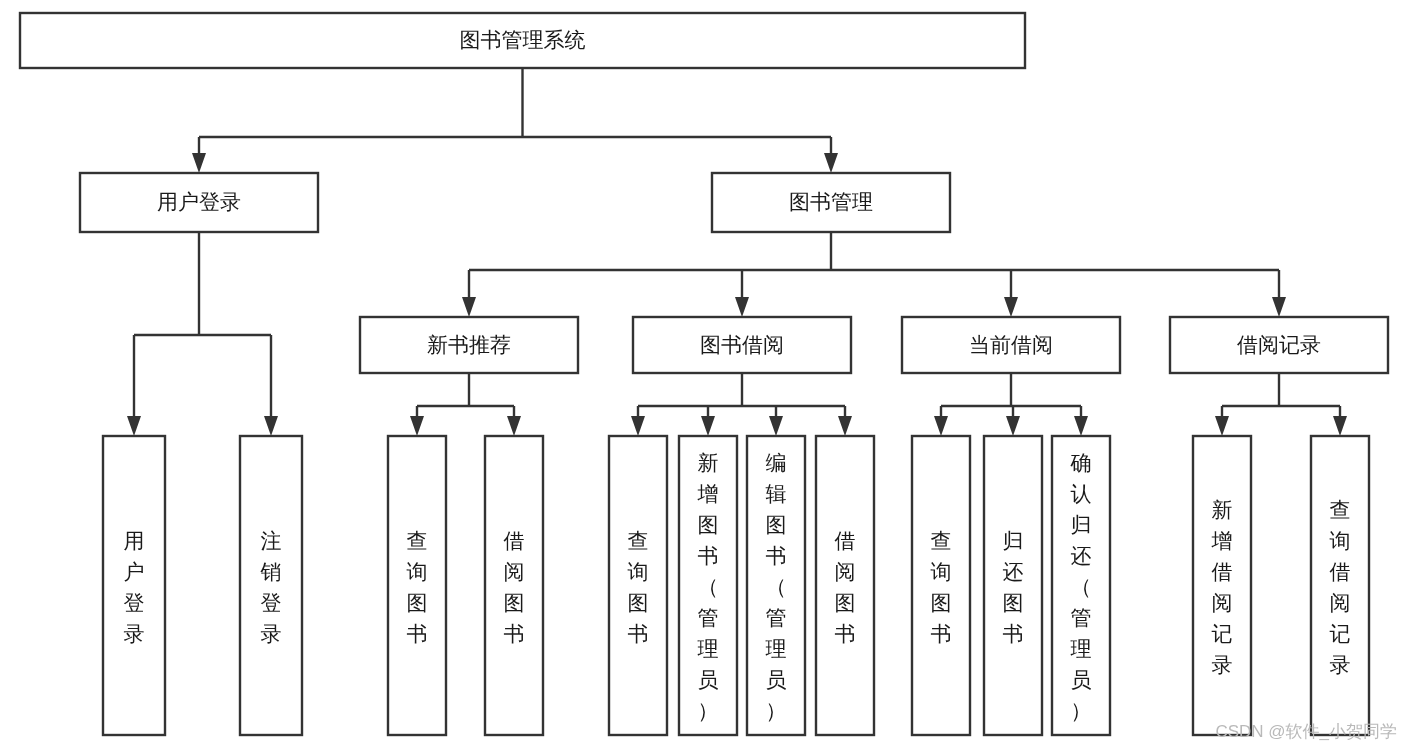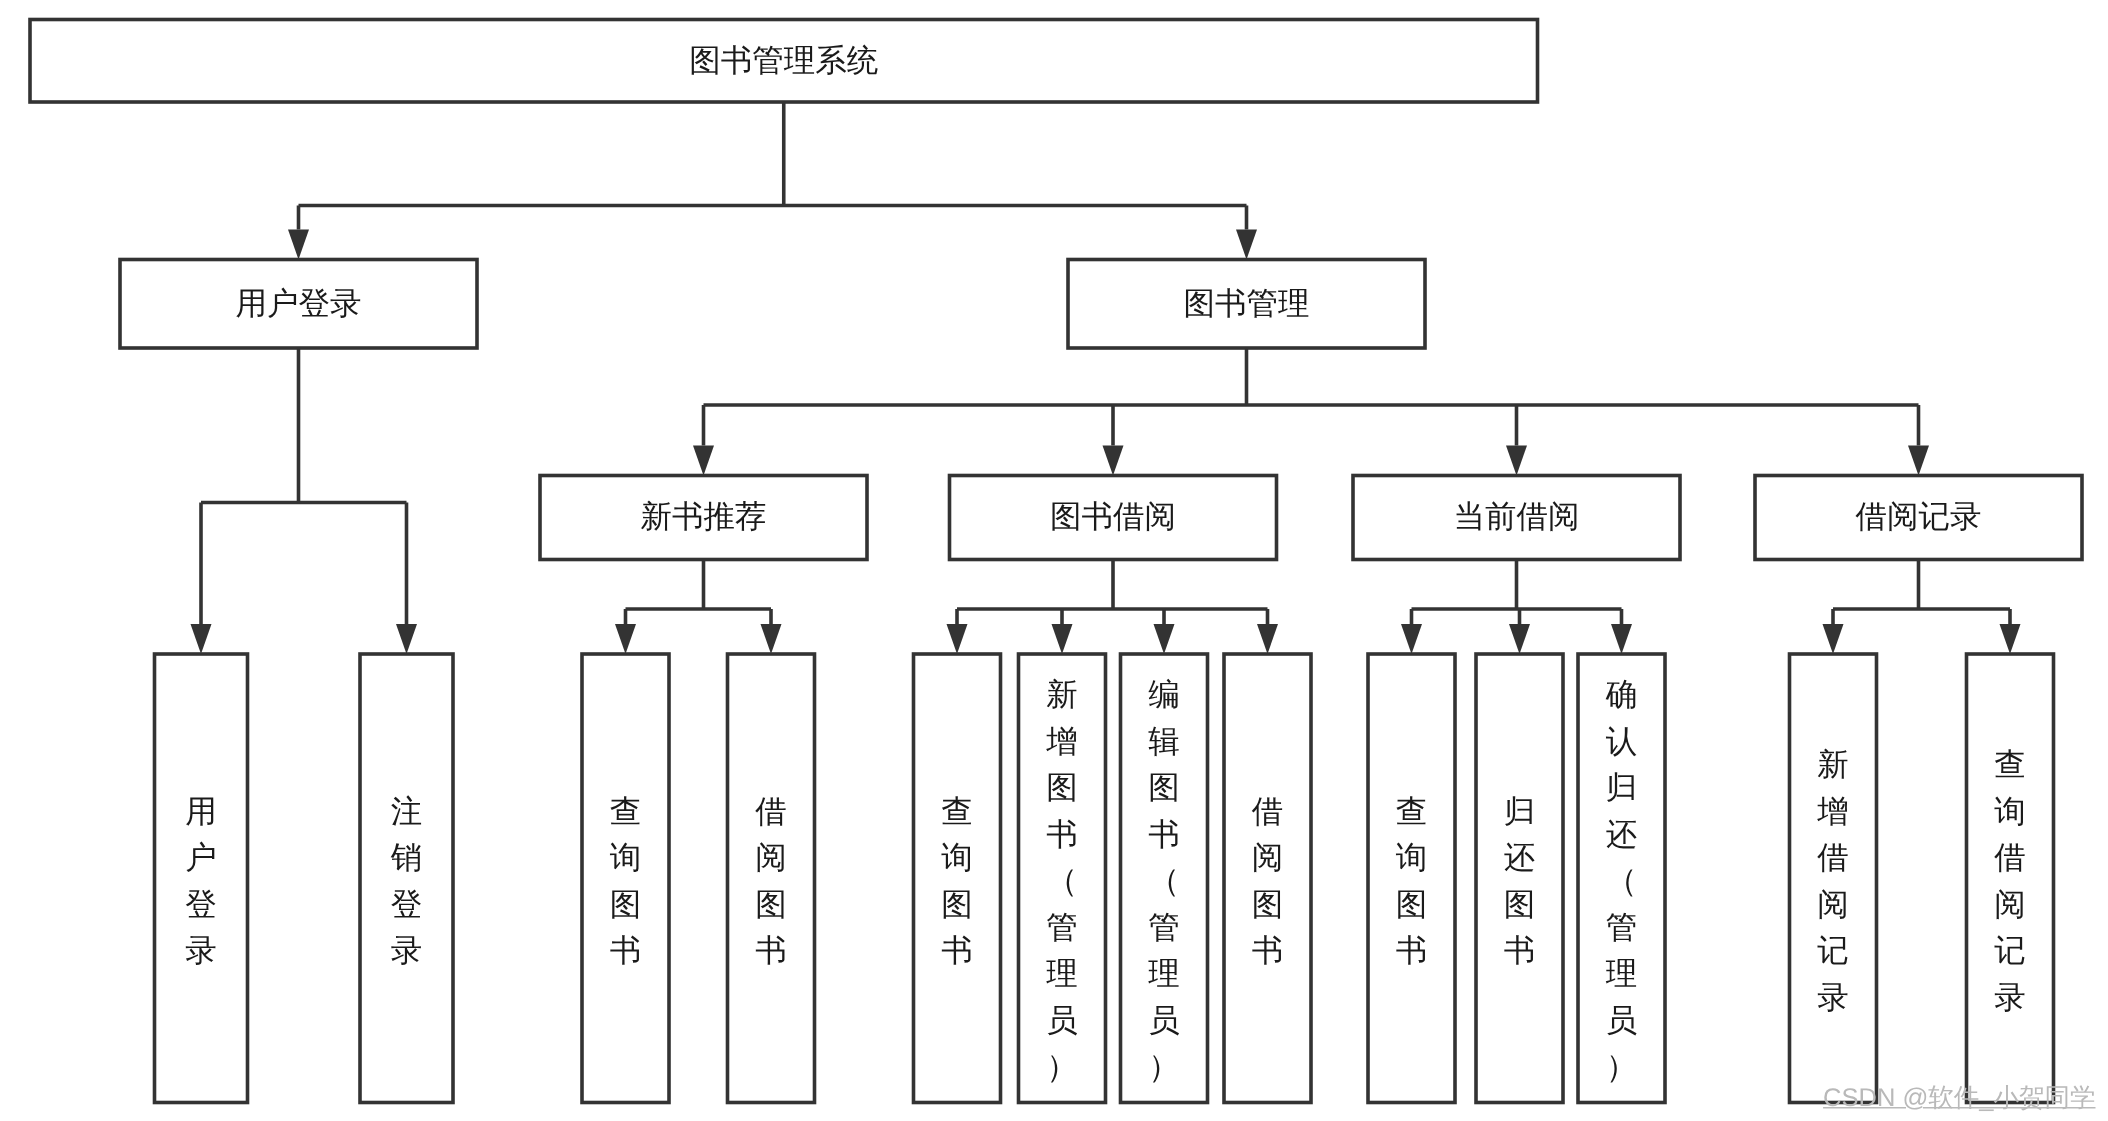--- a/index.html
+++ b/index.html
@@ -56,21 +56,20 @@
   }
   .watermark-text {
     position: absolute;
     right: 8px;
     bottom: 4px;
     color: #b9b9b9;
     font-size: 17px;
     font-family: "Liberation Sans", "DejaVu Sans", sans-serif;
     white-space: nowrap;
     user-select: none;
-    text-decoration: underline;
   }
 </style>
 </head>
 <body>
 
 <div id="diagram-root">
   <svg class="diagram-canvas" viewBox="0 0 1405 747">
     <g id="connector-layer">
         <g>
           <path d="M 522.5 68 L 522.5 137" class="connector-line"></path>

